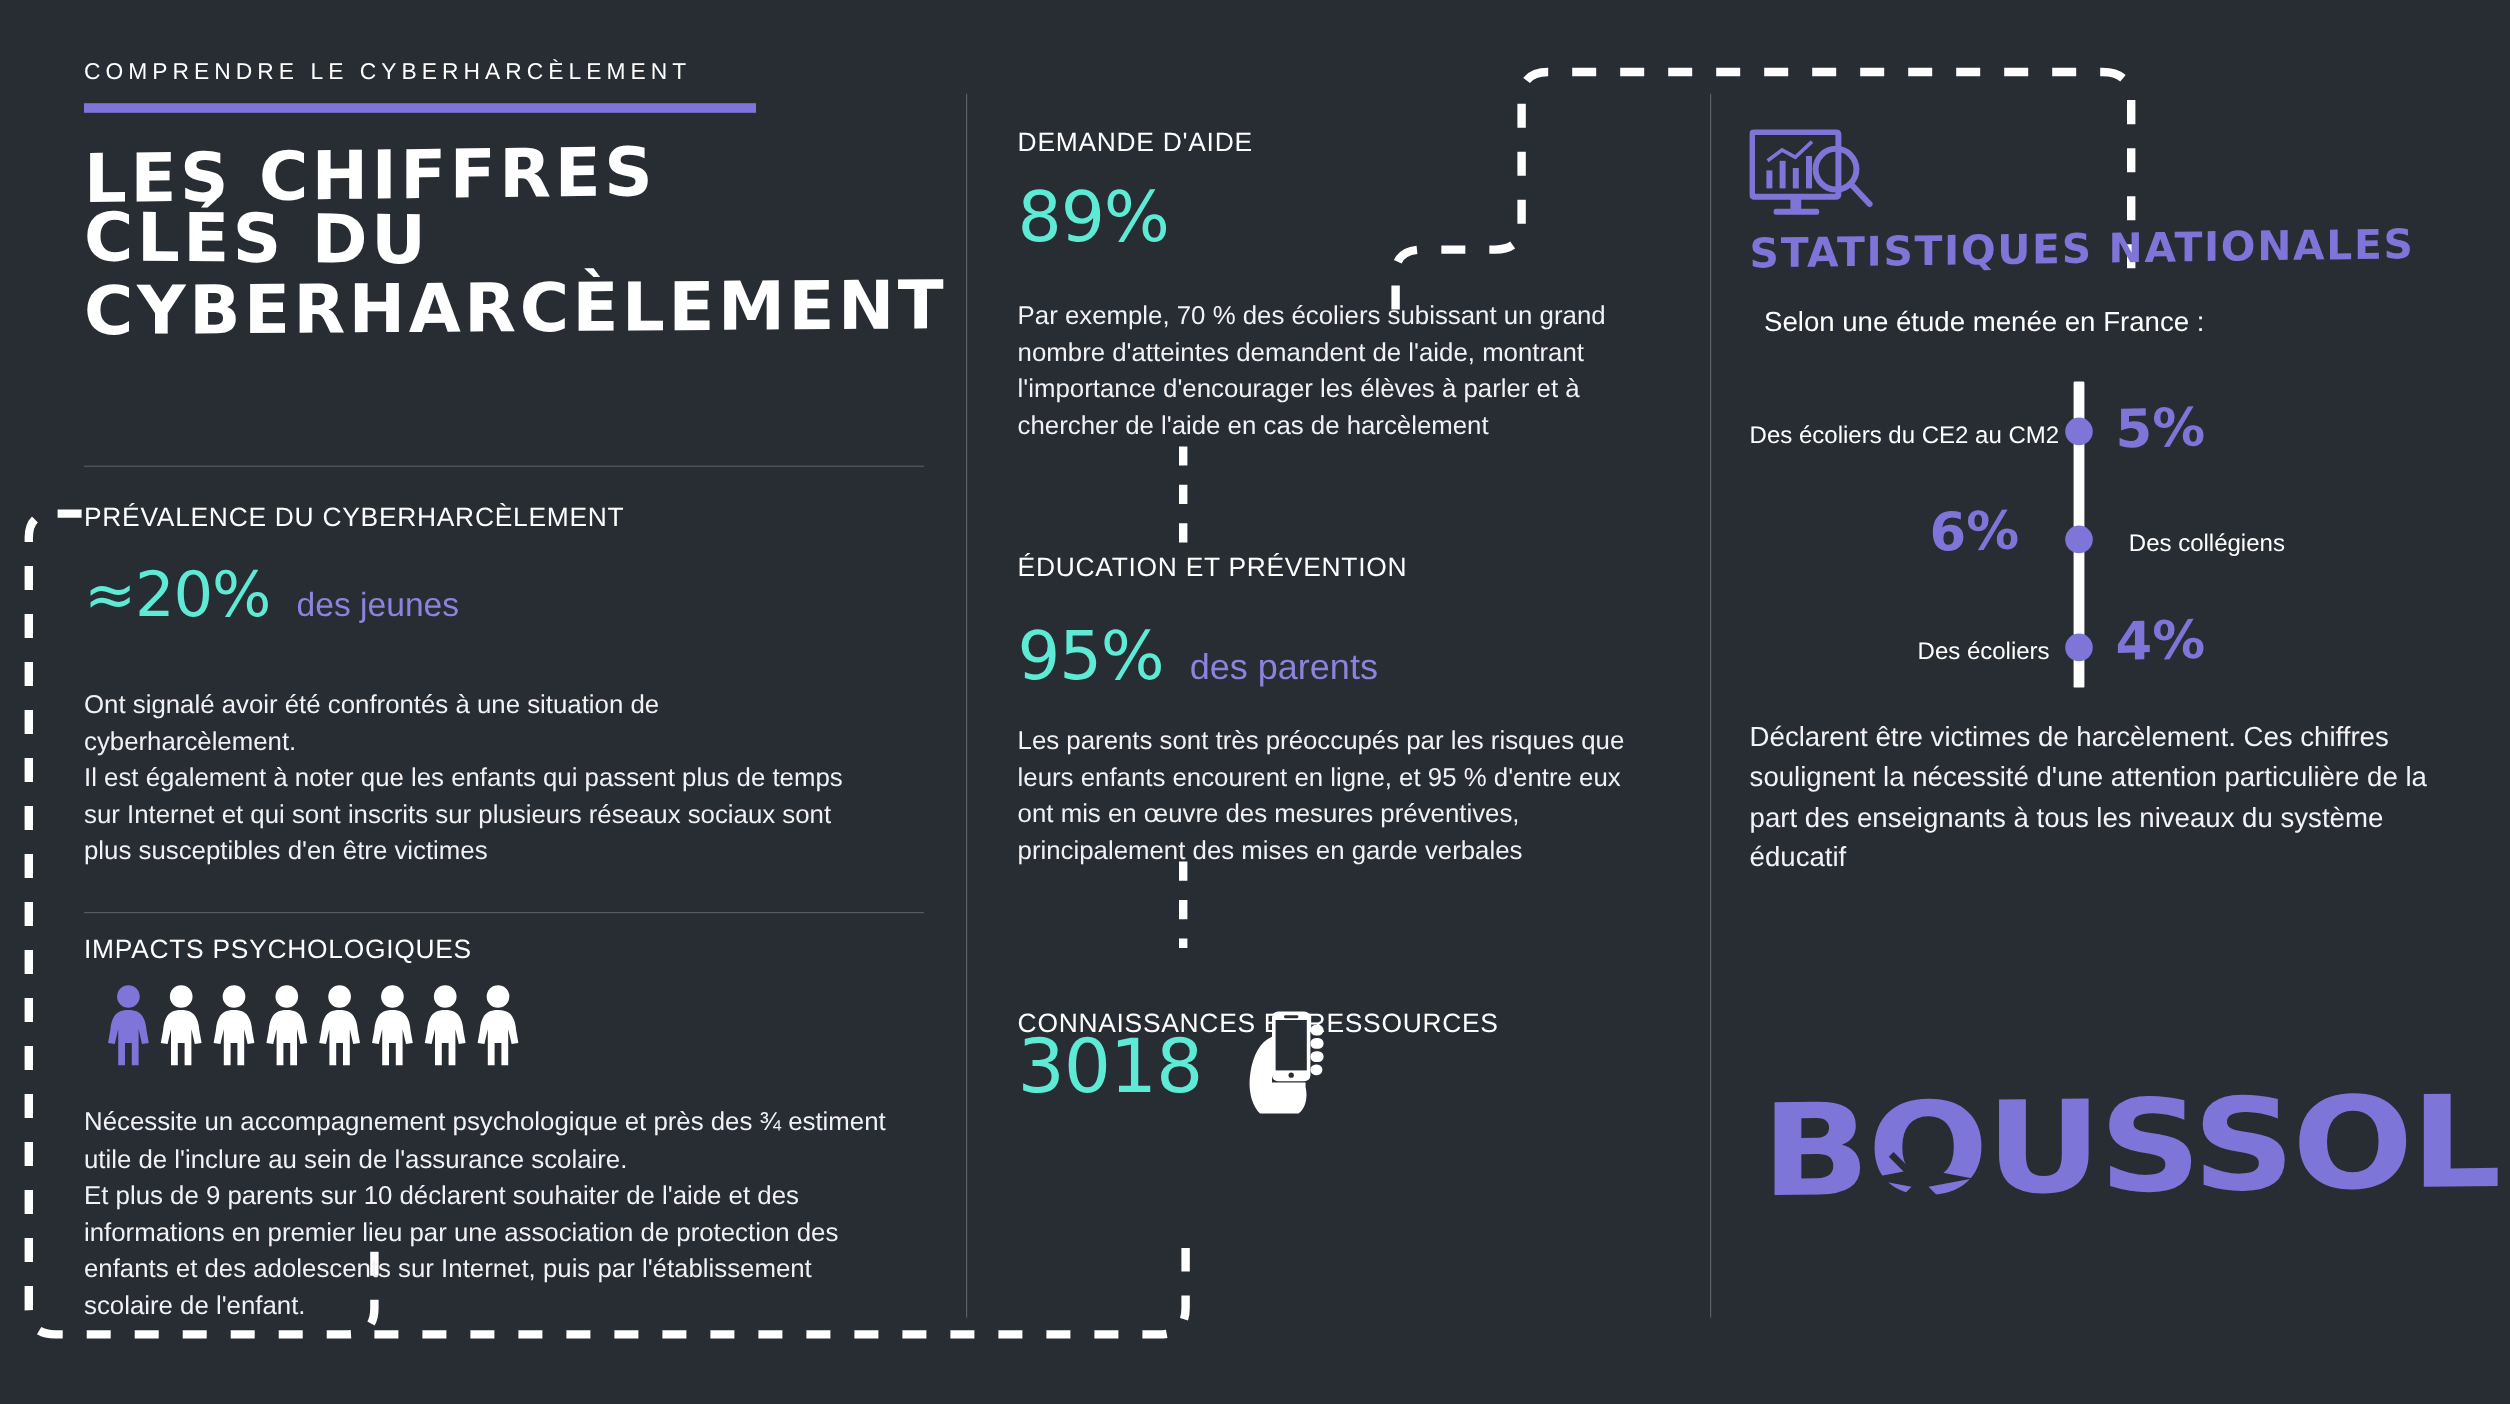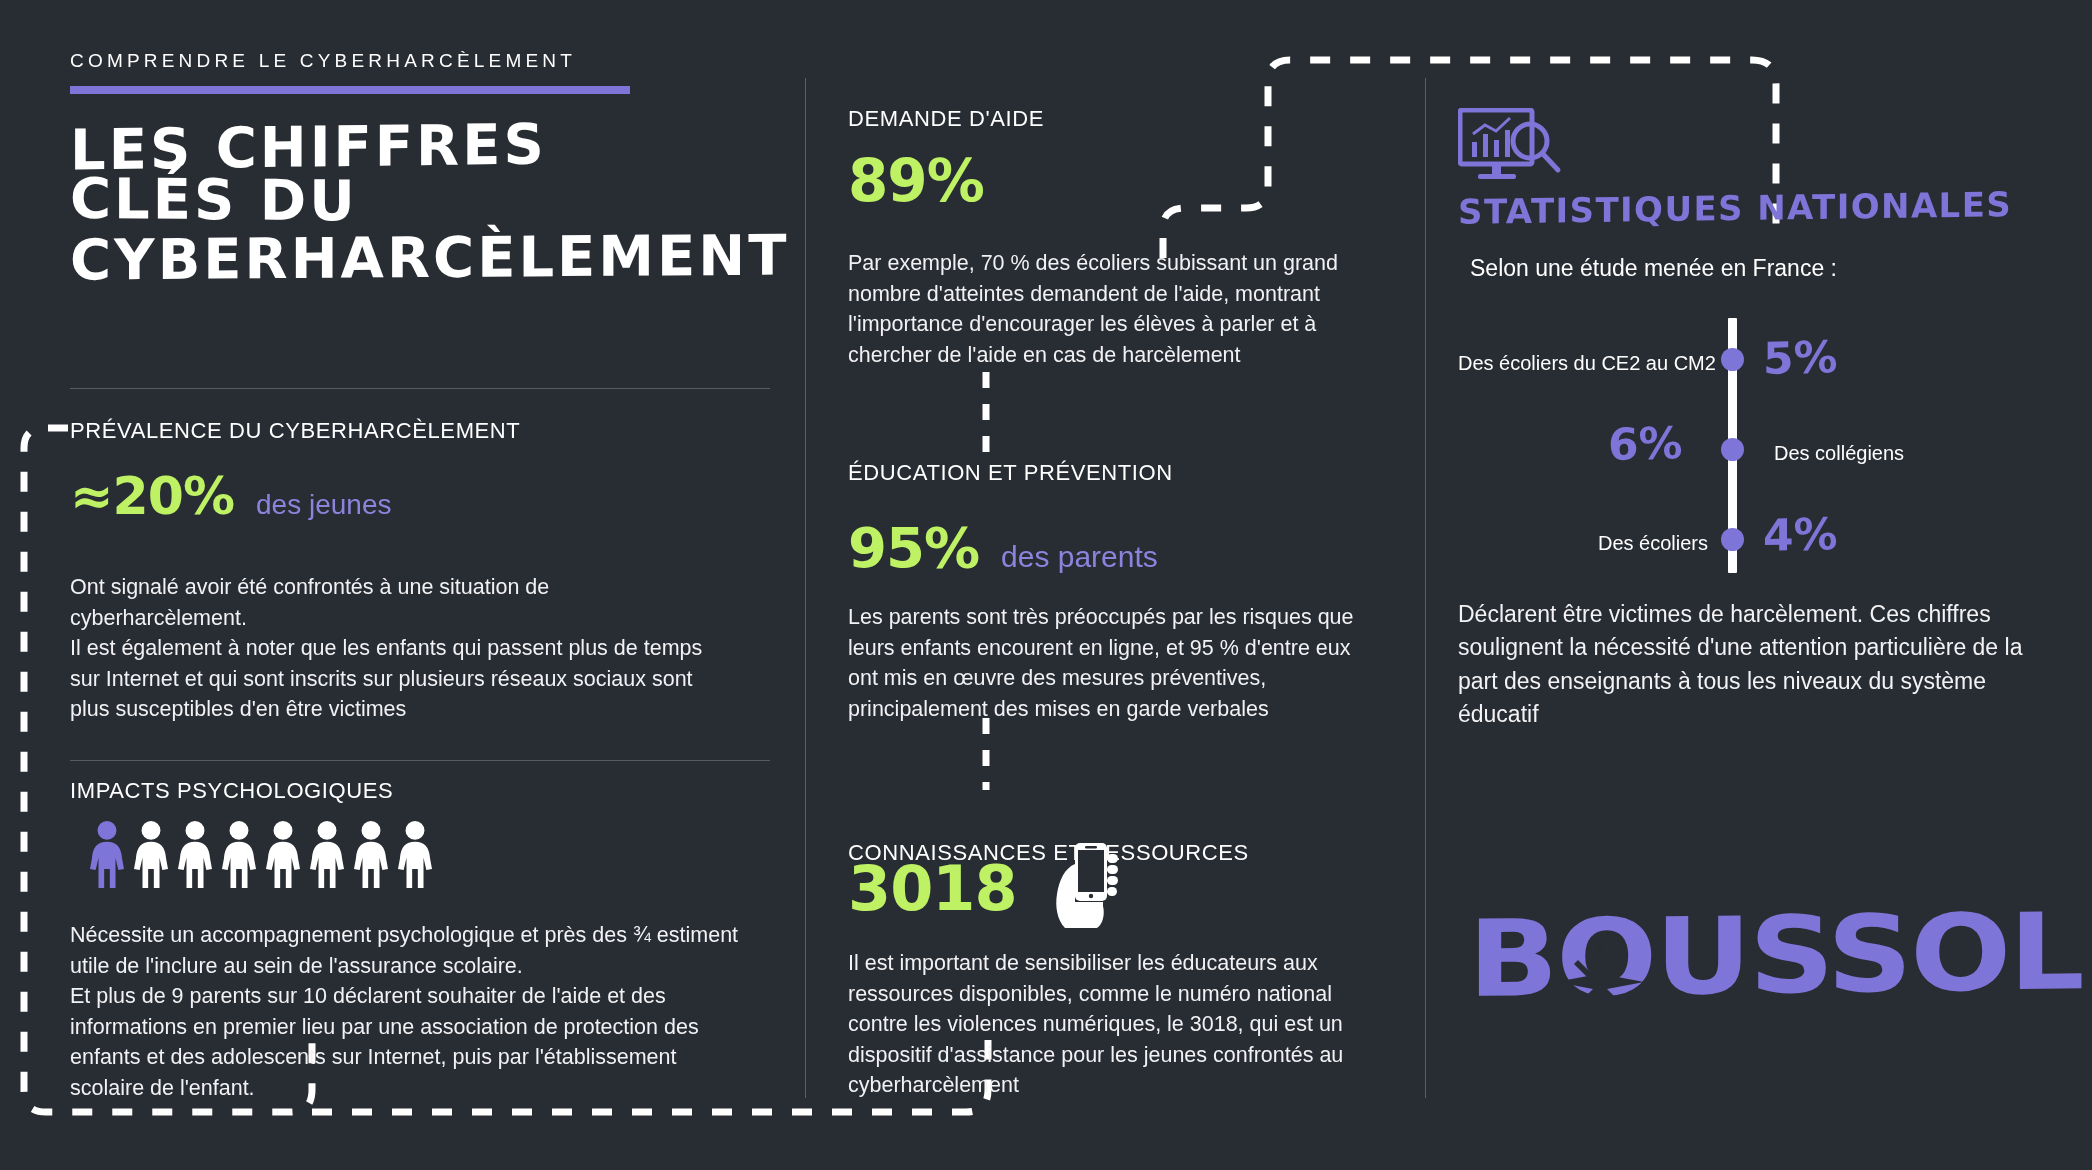--- a/index.html
+++ b/index.html
@@ -92,22 +92,22 @@
     font-size: 22px;
     letter-spacing: 0.6px;
     font-weight: 400;
     color: #ffffff;
     text-transform: uppercase;
     white-space: nowrap;
   }
 
   .bignum {
     font-family: "DejaVu Sans", sans-serif;
-    font-weight: 700;
-    color: #bef264;
+    font-weight: 400;
+    color: #5eead4;
     letter-spacing: -1px;
     line-height: 1;
   }
 
   .bignum-row {
     position: absolute;
     display: flex;
     align-items: baseline;
     gap: 22px;
   }
@@ -335,21 +335,20 @@
 
         <rect x="62" y="14" width="11" height="9" rx="4.5" fill="#ffffff"></rect>
         <rect x="62" y="25" width="11" height="9" rx="4.5" fill="#ffffff"></rect>
         <rect x="62" y="36" width="11" height="9" rx="4.5" fill="#ffffff"></rect>
         <rect x="62" y="47" width="10" height="9" rx="4.5" fill="#ffffff"></rect>
 
         <path d="M30 24 C20 28 14 40 12 54 C10 66 12 80 20 88 L52 88 C58 84 60 74 58 66 L58 62 L30 62 Z" fill="#ffffff"></path>
       </svg>
     </div>
 
-    <div class="body-text" style="top:948px; left:0; width:510px;">Il est important de sensibiliser les éducateurs aux ressources disponibles, comme le numéro national contre les violences numériques, le 3018, qui est un dispositif d'assistance pour les jeunes confrontés au cyberharcèlement</div>
   </div>
 
   <div class="col-right">
 
     <svg class="stat-icon" width="112" height="78" viewBox="0 0 112 78">
       <rect x="2" y="2" width="72" height="54" rx="2" fill="none" stroke="#7d75d8" stroke-width="5"></rect>
       <rect x="34" y="56" width="9" height="11" fill="#7d75d8"></rect>
       <rect x="20" y="66" width="38" height="5" rx="2" fill="#7d75d8"></rect>
       <rect x="14" y="34" width="5" height="15" fill="#7d75d8"></rect>
       <rect x="25" y="26" width="5" height="23" fill="#7d75d8"></rect>

